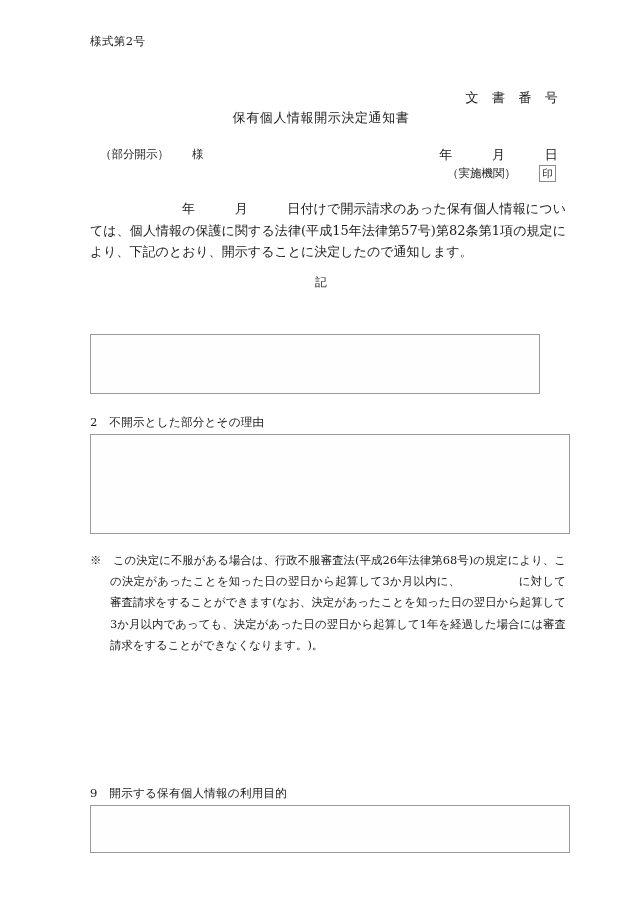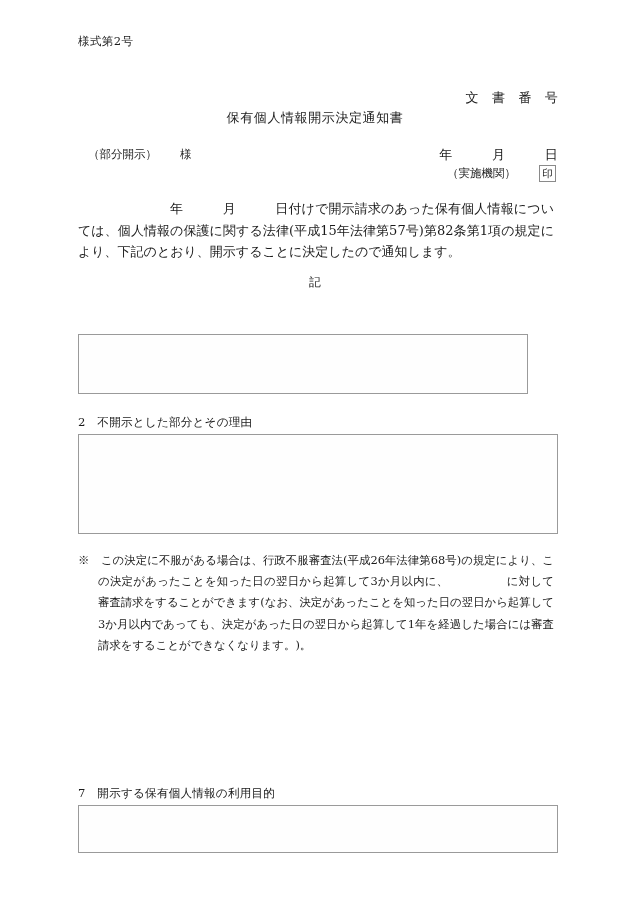--- a/index.html
+++ b/index.html
@@ -12,20 +12,21 @@
     height: 903px;
     position: relative;
     font-family: "DejaVu Serif", "Liberation Serif", serif;
     color: #1a1a1a;
     overflow: hidden;
   }
   .page {
     position: absolute;
     inset: 0;
     padding: 10px;
+    margin-left: 12px;
   }
 
   
   .form-no {
     position: absolute;
     left: 78px;
     top: 34px;
     font-size: 11.5px;
     letter-spacing: 0.4px;
     white-space: pre;
@@ -179,16 +180,16 @@
 
   <div class="fill-box" id="sec1-box"></div>
 
   <div class="section-label" id="sec2-label">2　不開示とした部分とその理由</div>
   <div class="fill-box" id="sec2-box"></div>
 
   <div class="note-block">
     <div class="note-para hanging">※　この決定に不服がある場合は、行政不服審査法(平成26年法律第68号)の規定により、この決定があったことを知った日の翌日から起算して3か月以内に、　　　　　に対して審査請求をすることができます(なお、決定があったことを知った日の翌日から起算して3か月以内であっても、決定があった日の翌日から起算して1年を経過した場合には審査請求をすることができなくなります。)。</div>
   </div>
 
-  <div class="section-label" id="sec3-label">7　開示する保有個人情報の利用目的</div>
+  <div class="section-label" id="sec3-label">9　開示する保有個人情報の利用目的</div>
   <div class="fill-box" id="sec3-box"></div>
 
 </div>
 
 </body></html>

